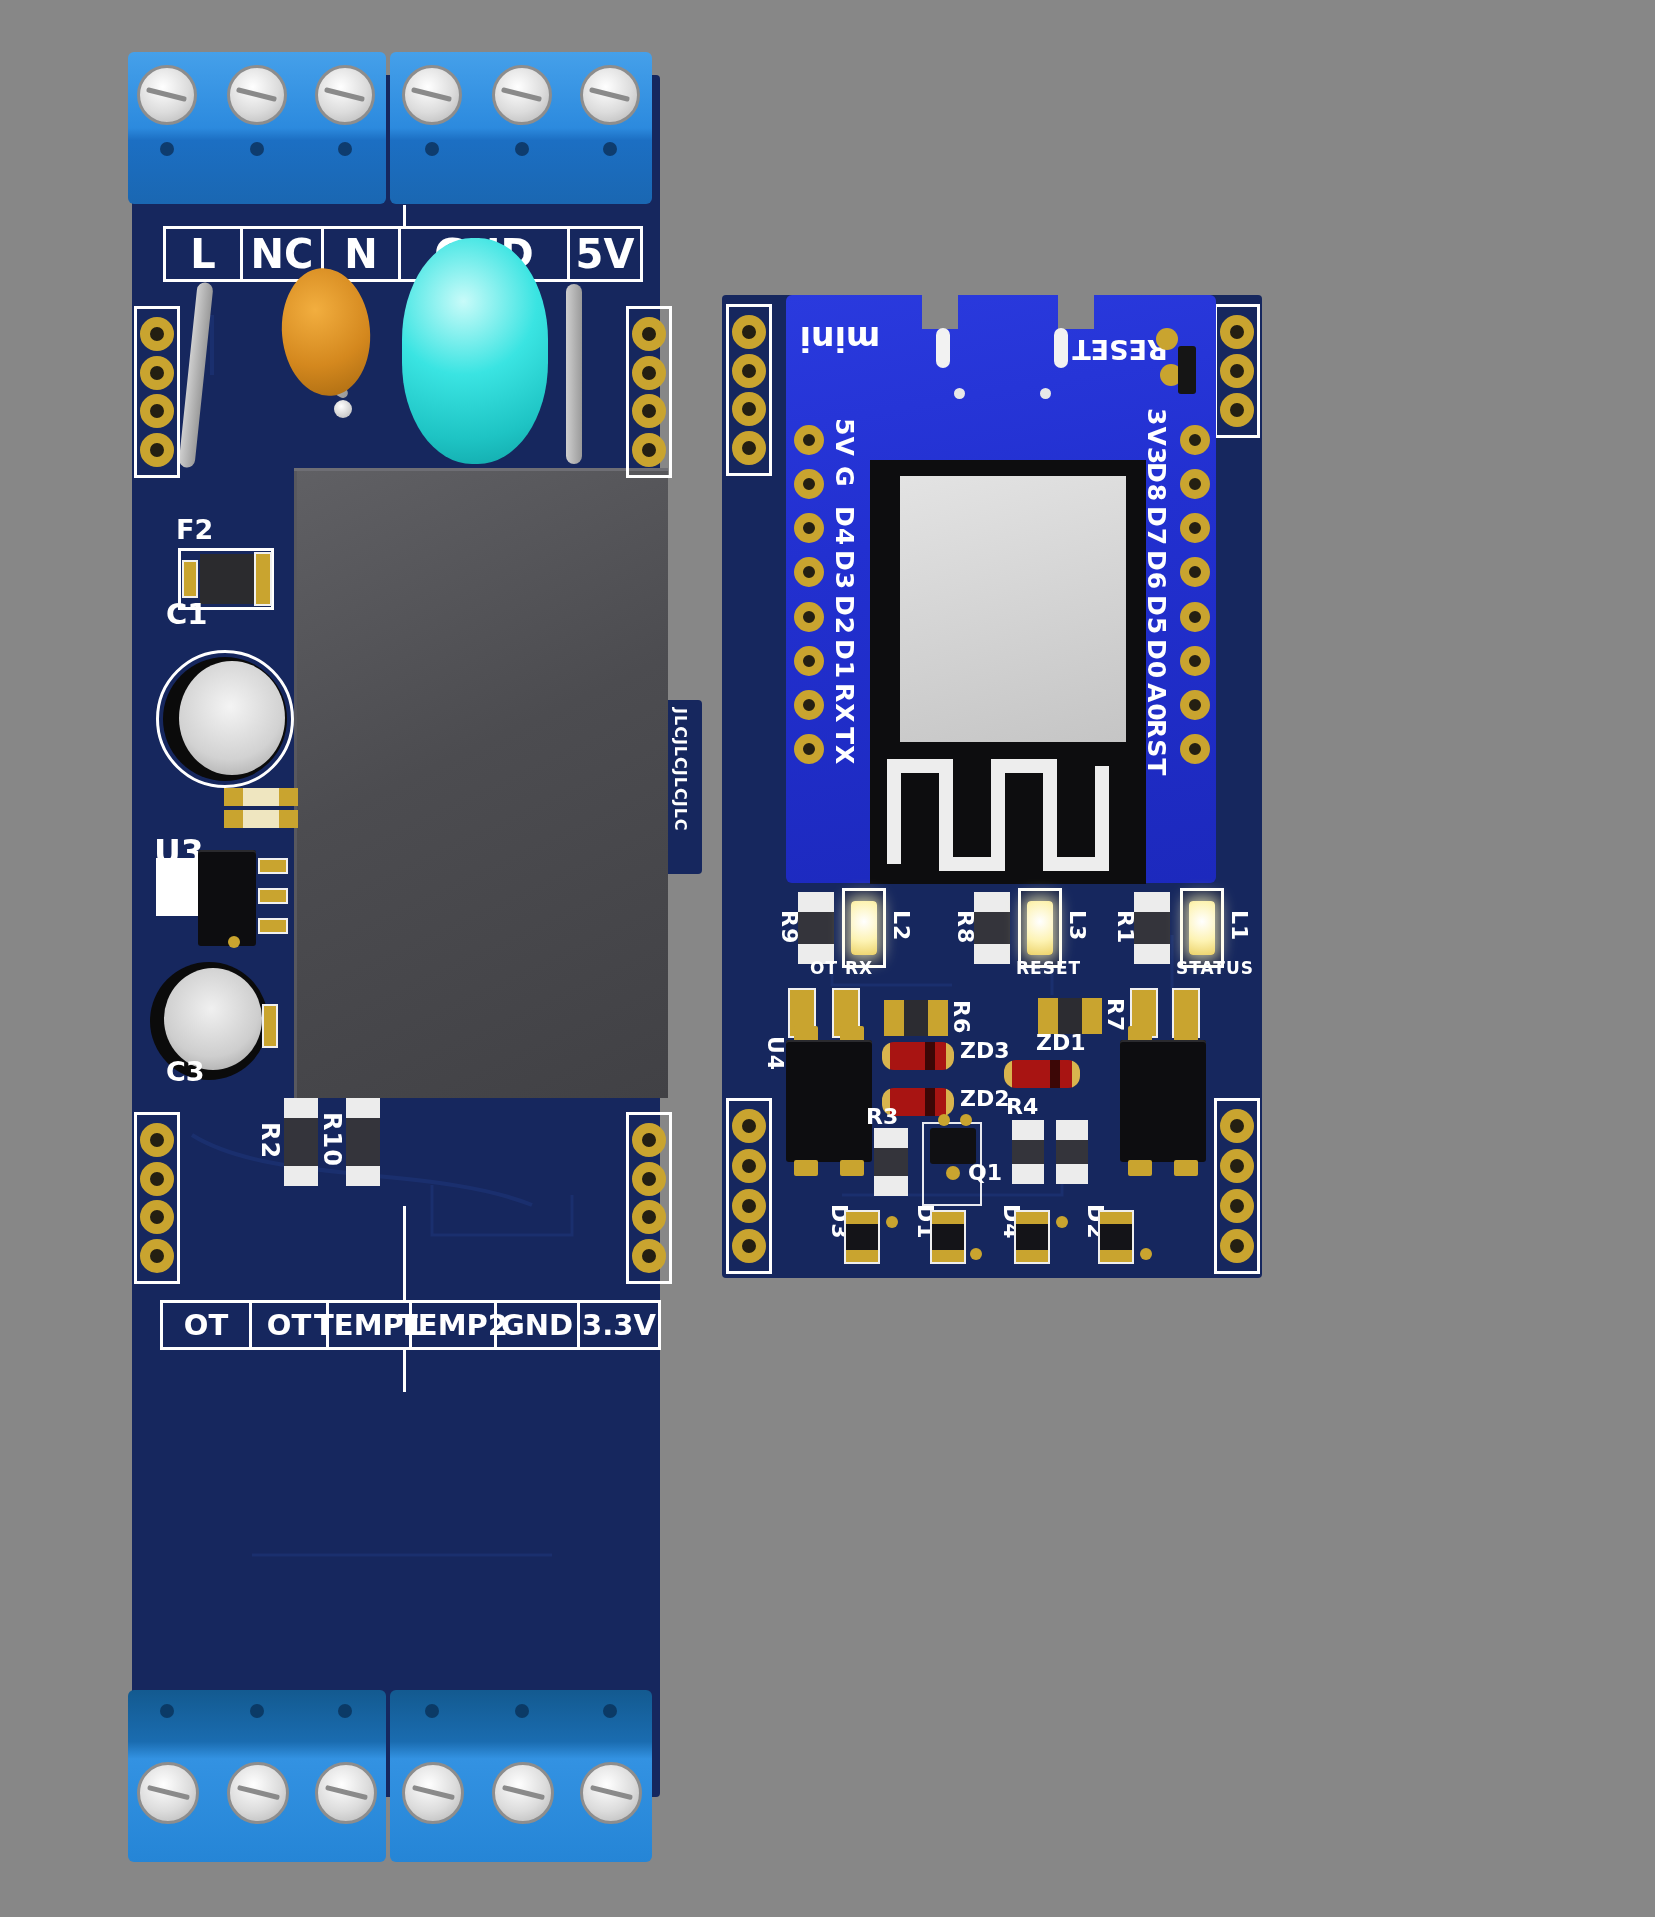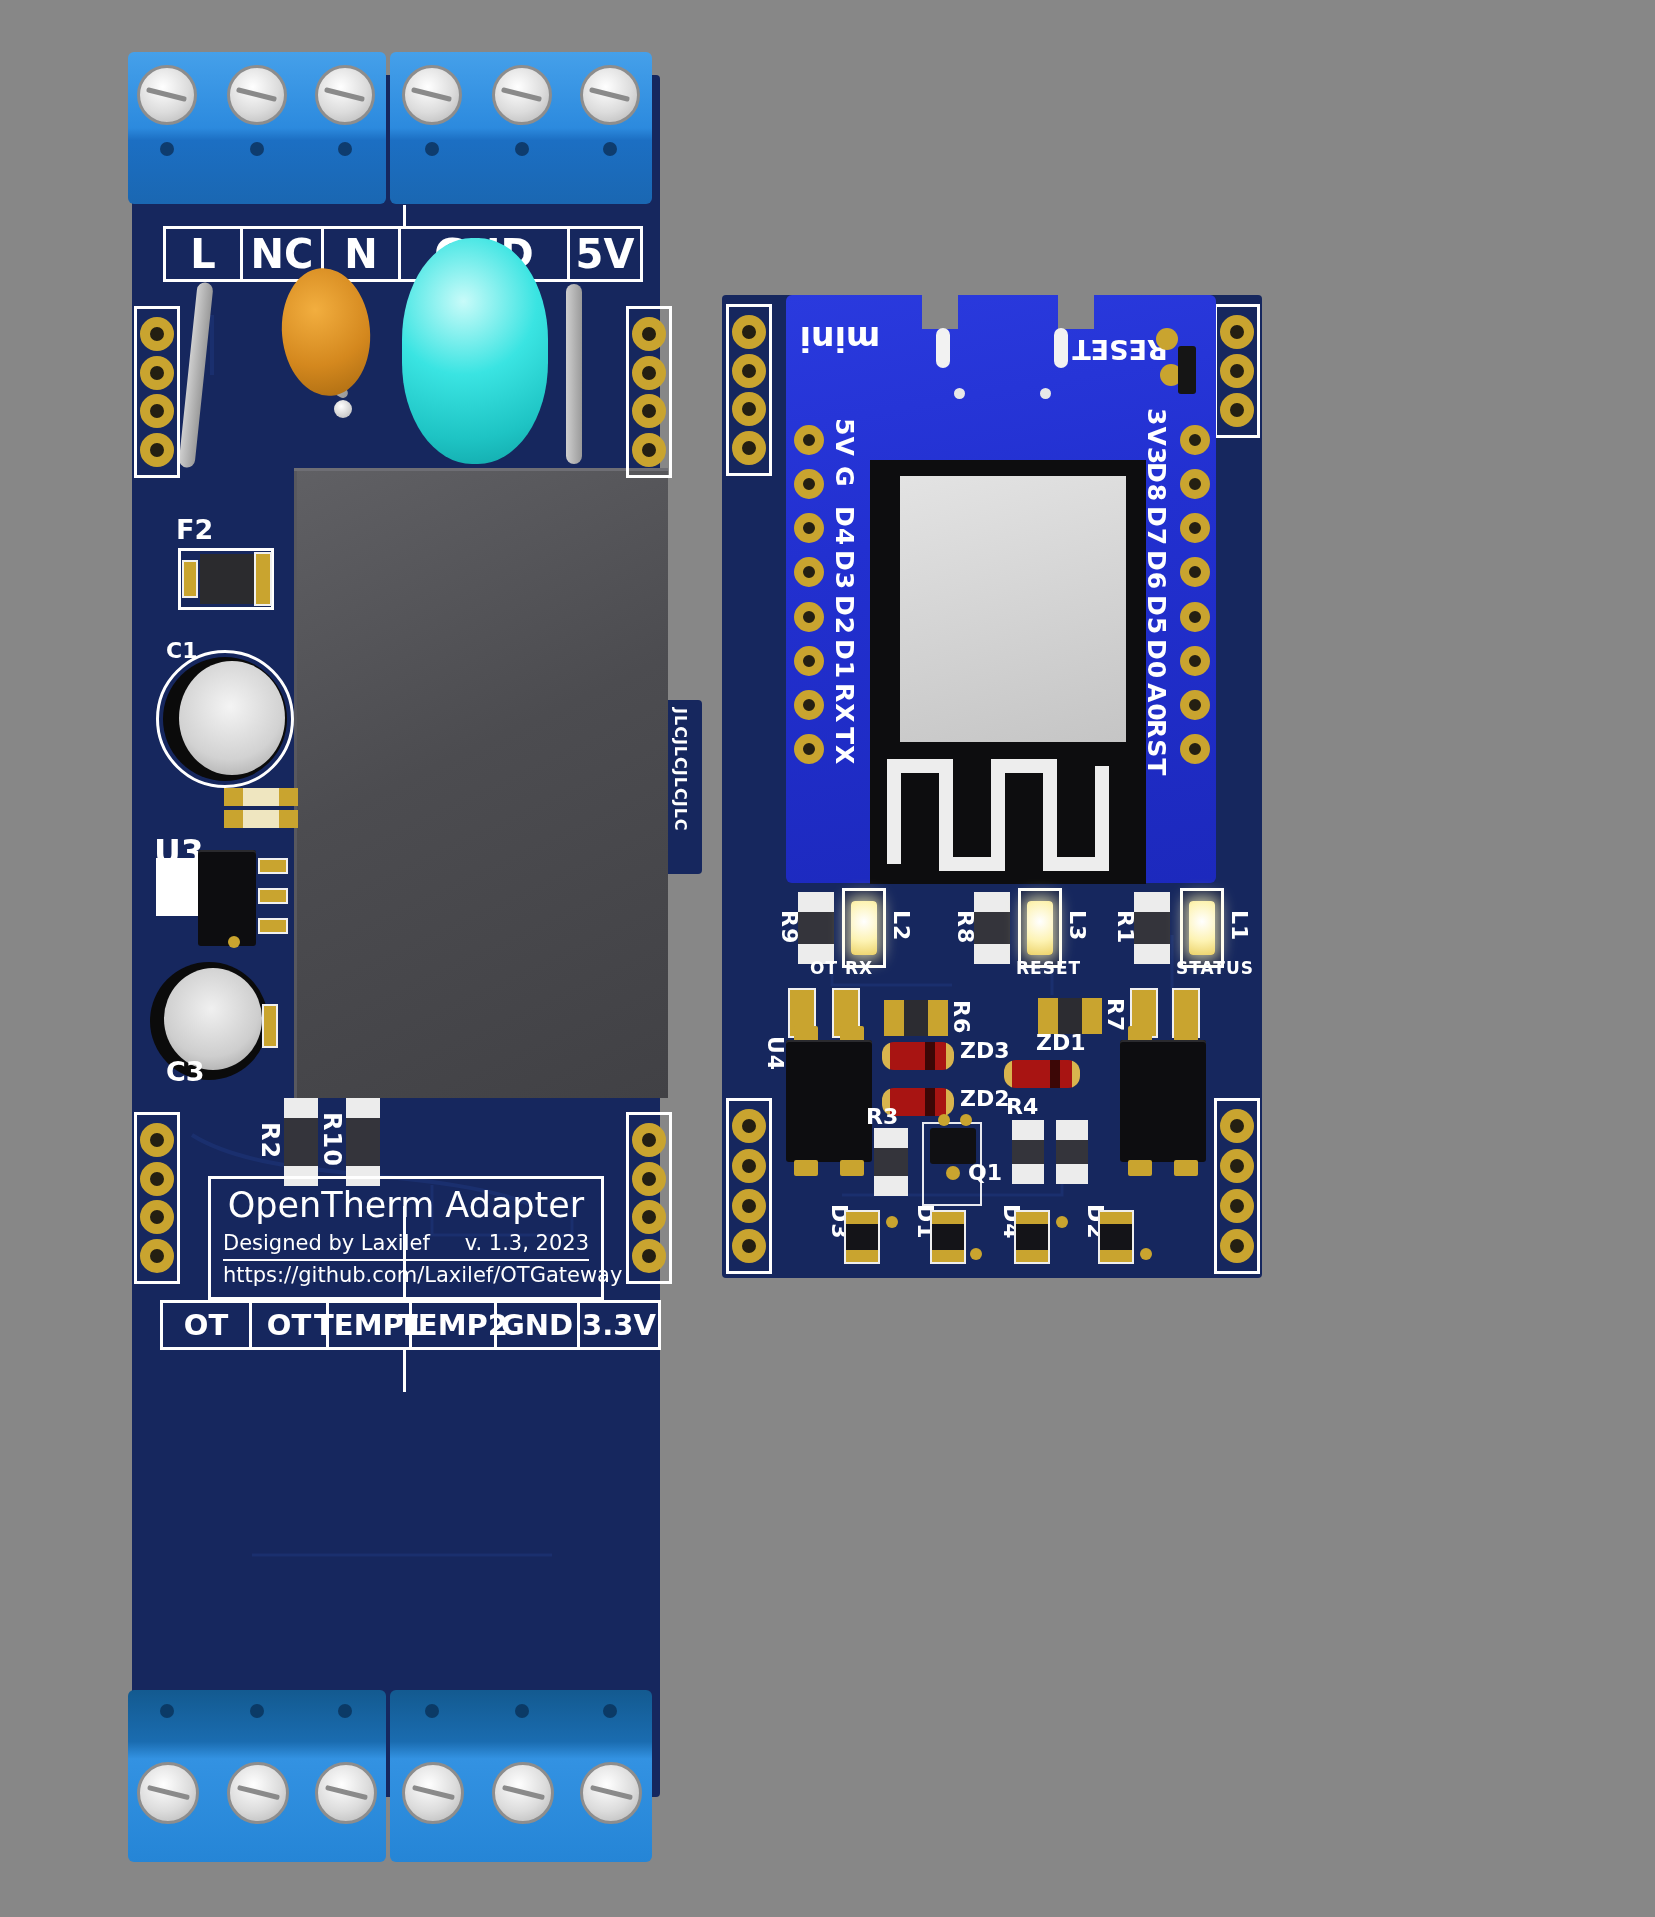--- a/index.html
+++ b/index.html
@@ -108,21 +108,21 @@
 
   <div class="wire" style="left:452px;top:444px;width:42px;height:14px;transform:rotate(10deg)"></div>
   <div class="abs" style="left:402px;top:238px;width:146px;height:226px;border-radius:48% / 45%;background:radial-gradient(circle at 42% 28%,#c8fbf9 0%,#3ae4e2 40%,#1ec4c4 75%,#0fa3a6 100%)"></div>
 
   <div class="silk" style="left:176px;top:516px;font-size:27px">F2</div>
   <div class="abs" style="left:178px;top:548px;width:96px;height:62px;border:3px solid #fff"></div>
   <div class="goldpad" style="left:182px;top:560px;width:16px;height:38px"></div>
   <div class="abs" style="left:200px;top:554px;width:54px;height:50px;background:#2b2b2e"></div>
   <div class="goldpad" style="left:254px;top:552px;width:18px;height:54px"></div>
 
-  <div class="silk" style="left:166px;top:640px;font-size:22px">C1</div>
+  <div class="silk" style="left:166px;top:600px;font-size:29px">C1</div>
   <div class="abs" style="left:156px;top:650px;width:138px;height:138px;border:3px solid #fff;border-radius:50%"></div>
   <div class="abs" style="left:163px;top:657px;width:124px;height:124px;border-radius:50%;background:#0b0b0b">
     <div class="abs" style="left:16px;top:4px;width:106px;height:114px;border-radius:50%;background:radial-gradient(circle at 48% 40%,#f4f4f4 0%,#d2d2d2 60%,#9d9d9d 100%)"></div>
   </div>
 
   <div class="jumper" style="left:224px;top:788px;width:74px;height:18px"></div>
   <div class="jumper" style="left:224px;top:810px;width:74px;height:18px"></div>
 
   <div class="silk" style="left:154px;top:836px;font-size:33px">U3</div>
   <div class="abs" style="left:156px;top:858px;width:44px;height:58px;background:#fff"></div>
@@ -144,28 +144,20 @@
       <div class="bodyd"></div>
       <div class="pad"></div>
   </div>
   <div class="silk vlab" style="left:320px;top:1112px;font-size:24px">R10</div>
   <div class="chipv" style="left:346px;top:1098px;width:34px;height:88px">
     <div class="pad"></div>
       <div class="bodyd"></div>
       <div class="pad"></div>
   </div>
 
-  <div class="abs" style="left:208px;top:1176px;width:396px;height:124px;border:3px solid #fff;padding:6px 12px;color:#fff">
-    <div style="font-size:35px;text-align:center">OpenTherm Adapter</div>
-    <div style="display:flex;justify-content:space-between;margin-top:6px;font-size:21px">
-      <span>Designed by Laxilef</span>
-      <span>v. 1.3, 2023</span>
-    </div>
-    <div style="font-size:21px;border-top:2px solid #fff;margin-top:4px;padding-top:2px">https://github.com/Laxilef/OTGateway</div>
-  </div>
 
   <div class="strip" style="left:160px;top:1300px;height:50px">
     <div class="cell" style="width:92px;font-size:29px">OT</div>
     <div class="cell" style="width:80px;font-size:29px">OT</div>
     <div class="cell" style="width:86px;font-size:29px">TEMP1</div>
     <div class="cell" style="width:88px;font-size:29px">TEMP2</div>
     <div class="cell" style="width:86px;font-size:29px">GND</div>
     <div class="cell" style="width:84px;font-size:29px">3.3V</div>
   </div>
 

